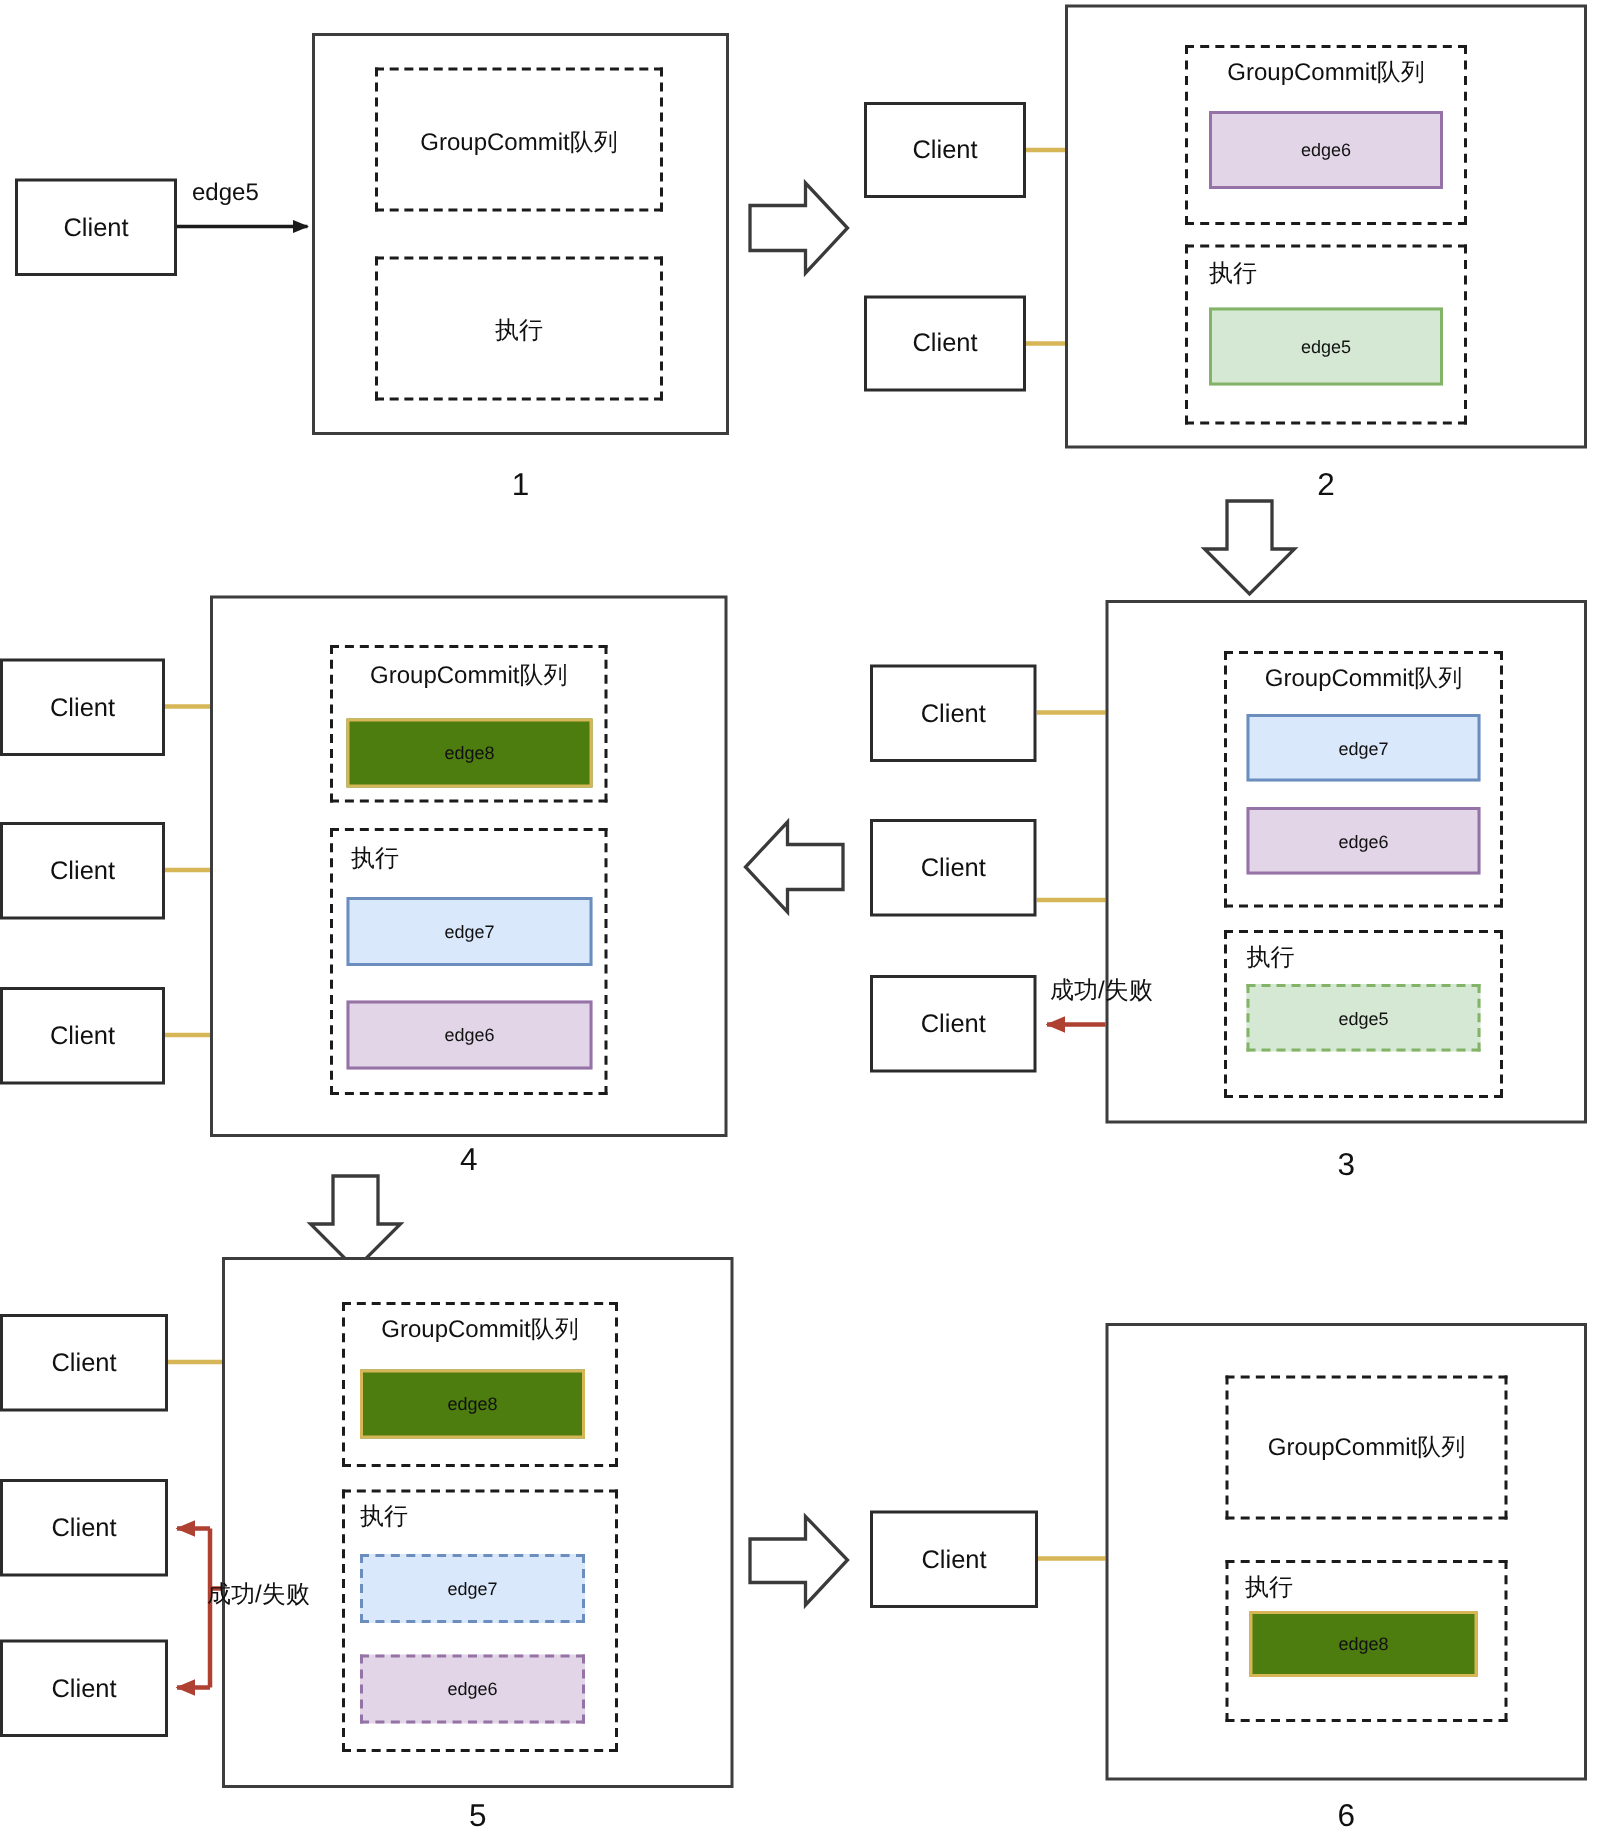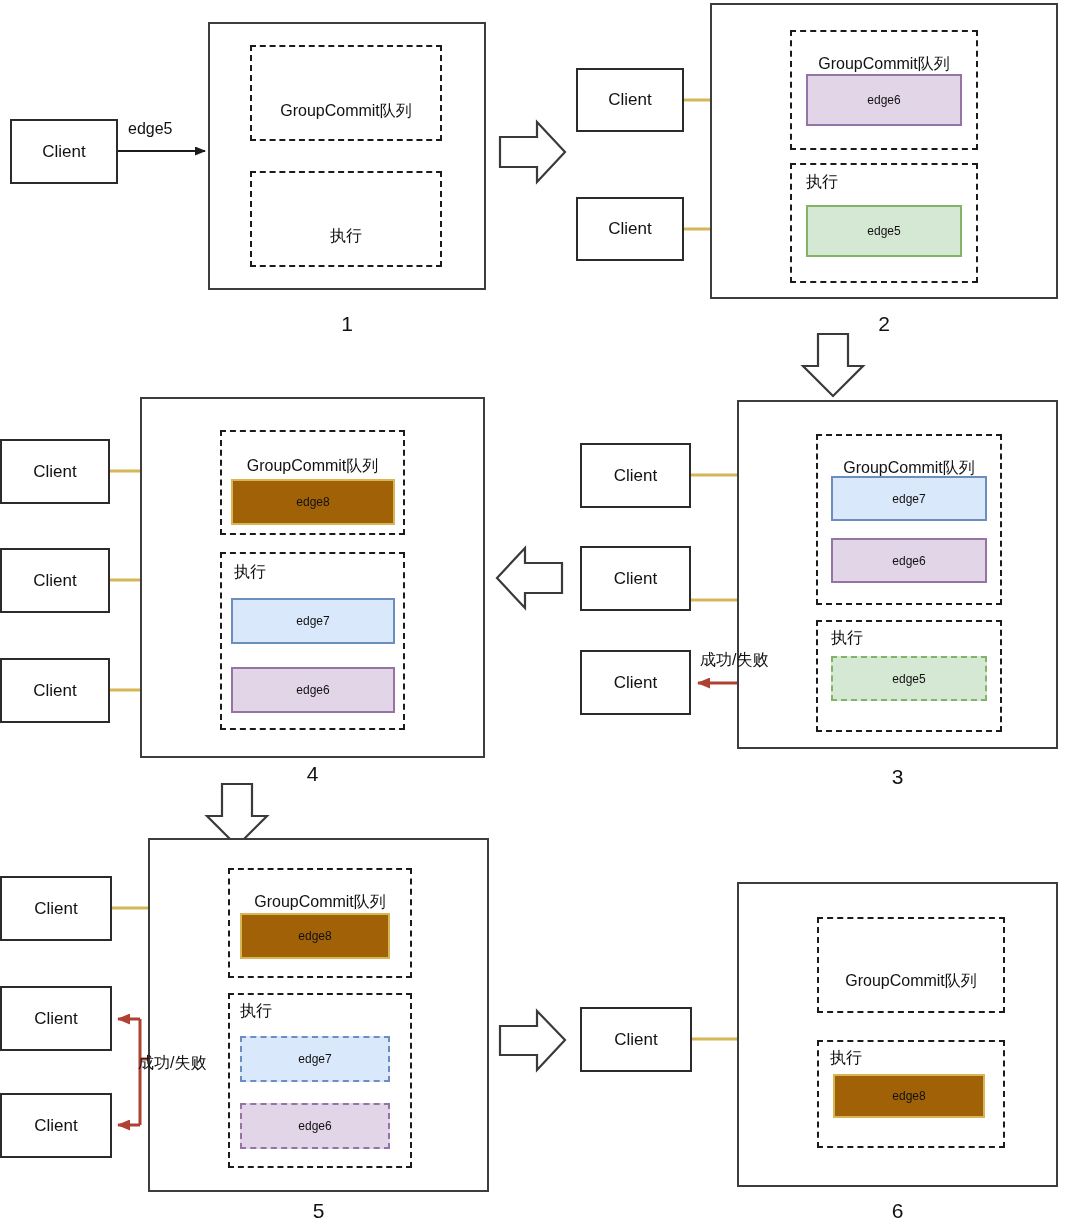--- a/index.html
+++ b/index.html
@@ -51,37 +51,36 @@
   .group-label {
     position: absolute;
     font-size: 16px;
     color: #111;
     white-space: nowrap;
   }
   .group-label.centered {
     left: 0;
     right: 0;
     text-align: center;
-    margin-top: 16px;
   }
   .edgebox {
     position: absolute;
     box-sizing: border-box;
     display: flex;
     align-items: center;
     justify-content: center;
     font-size: 12px;
     color: #111;
   }
   .edgebox.solid { border-width: 2px; border-style: solid; }
   .edgebox.dashed { border-width: 2px; border-style: dashed; }
   .edge-green  { background: #d5e8d4; border-color: #82b366; }
   .edge-purple { background: #e1d5e7; border-color: #9673a6; }
   .edge-blue   { background: #dae8fc; border-color: #6c8ebf; }
-  .edge-yellow { background: #a16207; border-color: #d6b656; }
+  .edge-yellow { background: #4d7c0f; border-color: #d6b656; }
   svg.overlay {
     position: absolute;
     left: 0; top: 0;
     width: 1080px;
     height: 1226px;
     pointer-events: none;
   }
   .conn-label {
     position: absolute;
     font-size: 16px;

